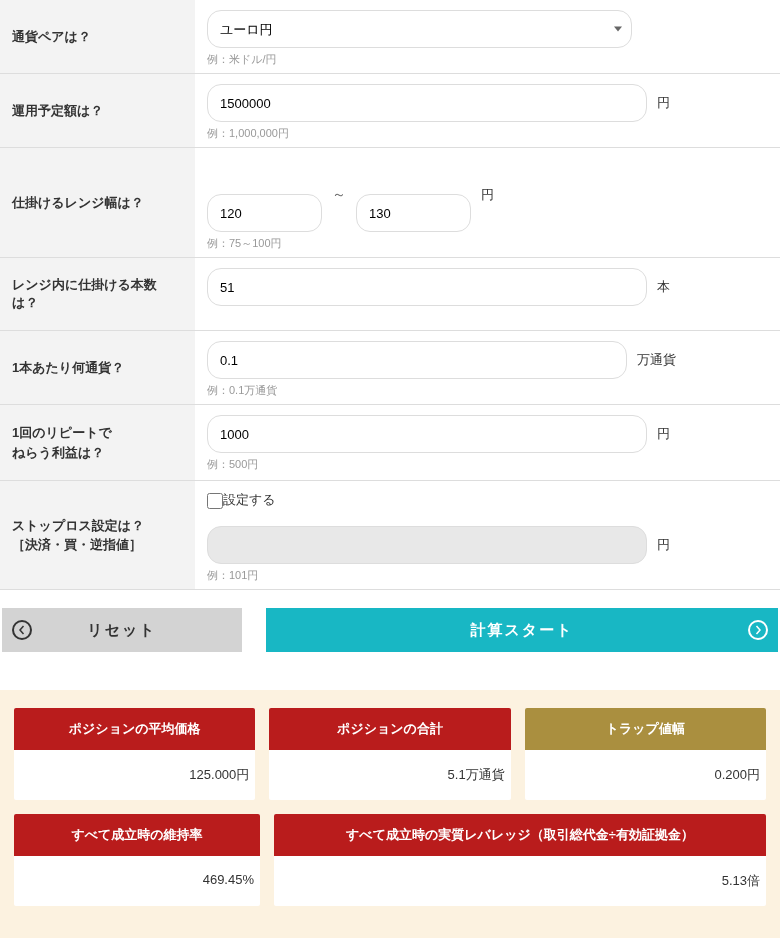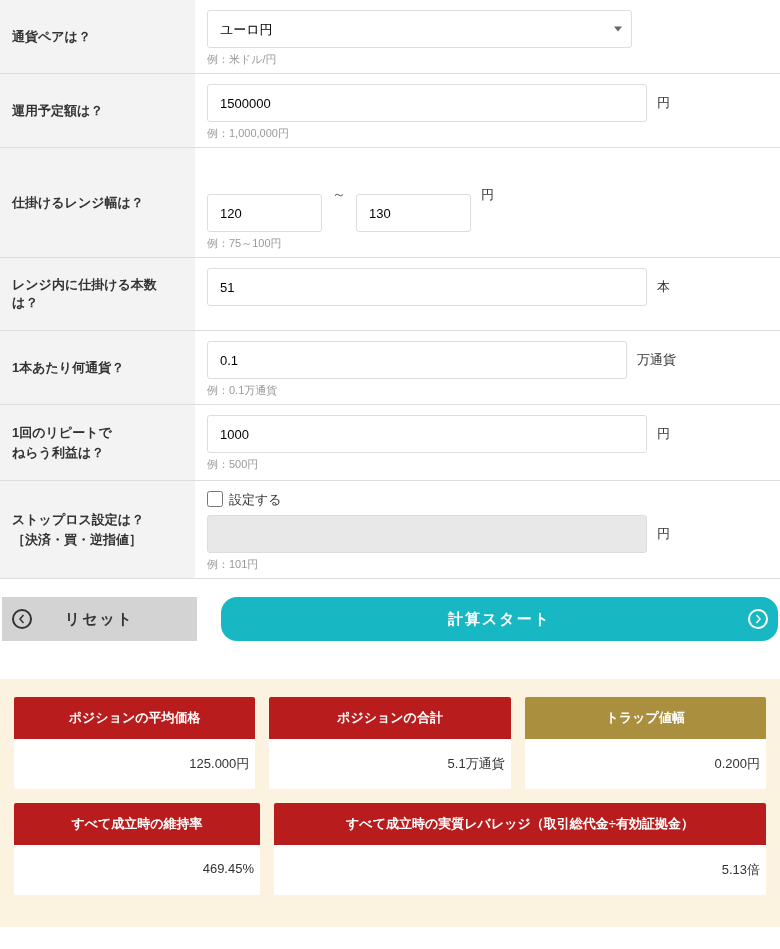--- a/index.html
+++ b/index.html
@@ -6,40 +6,40 @@
 body { font-family: -apple-system, "Hiragino Sans", sans-serif; font-size: 13px; color: #333; background: #fff; width: 780px; }
 
 .form-table { width: 100%; border-collapse: collapse; }
 .form-row { display: flex; border-bottom: 1px solid #ddd; }
 .form-label { width: 195px; background: #f3f3f3; padding: 18px 12px; font-weight: bold; font-size: 13px; display: flex; align-items: center; }
 .form-label.multiline { line-height: 1.5; }
 .form-field { flex: 1; padding: 10px 12px 6px; background: #fff; }
 .hint { font-size: 11px; color: #999; margin-top: 4px; }
 
 .input-wrap { display: flex; align-items: center; gap: 10px; }
-.text-input, .select-input { height: 38px; border: 1px solid #ddd; border-radius: 3px; padding: 0 12px; font-size: 13px; background: #fff; }
+.text-input, .select-input { height: 38px; border: 1px solid #ddd; border-radius: 14px; padding: 0 12px; font-size: 13px; background: #fff; }
 .text-input { flex: 0 0 auto; }
 .text-input.full { width: 440px; }
 .text-input.small { width: 115px; margin-top: 36px; }
 .text-input[disabled] { background: #e8e8e8; }
 .select-input { width: 425px; appearance: none; -webkit-appearance: none; position: relative; }
 .select-wrap { position: relative; display: inline-block; }
 .select-wrap::after { content: ""; position: absolute; right: 10px; top: 50%; transform: translateY(-50%); font-size: 10px; color: #666; border-left: 4px solid transparent; border-right: 4px solid transparent; border-top: 5px solid #666; }
 .select-wrap::before { content: ""; position: absolute; right: 10px; top: 50%; transform: translateY(-8px); border-left: 4px solid transparent; border-right: 4px solid transparent; border-bottom: 5px solid #666; }
 .unit { font-size: 13px; color: #333; }
 .tilde { font-size: 14px; color: #666; }
 
-.checkbox-row { display: flex; align-items: flex-start; gap: 6px; margin-bottom: 6px; }
+.checkbox-row { display: flex; align-items: flex-end; margin-bottom: 17px; }
 .checkbox-row input[type="checkbox"] { width: 16px; height: 16px; }
 .checkbox-row label { font-size: 13px; }
 
 .button-row { display: flex; gap: 24px; margin-top: 18px; padding: 0 2px; }
 .btn { height: 44px; display: flex; align-items: center; justify-content: center; font-size: 15px; font-weight: bold; letter-spacing: 2px; border: none; cursor: pointer; position: relative; }
-.btn-reset { width: 195px; background: #d3d3d3; color: #333; }
-.btn-calc { flex: 1; background: #18b7c4; color: #fff; border-radius: 16px; }
+.btn-reset { width: 240px; background: #d3d3d3; color: #333; }
+.btn-calc { flex: 1; background: #18b7c4; color: #fff; }
 .btn-icon { position: absolute; top: 50%; transform: translateY(-50%); width: 20px; height: 20px; border: 2px solid currentColor; border-radius: 50%; display: flex; align-items: center; justify-content: center; }
 .btn-reset .btn-icon { left: 10px; }
 .btn-calc .btn-icon { right: 10px; }
 .btn-icon svg { width: 10px; height: 10px; }
 
 .results { background: #fcf2e0; margin-top: 38px; padding: 18px 14px; }
 .cards-row { display: flex; gap: 14px; margin-bottom: 14px; }
 .card { flex: 1; background: #fff; border-radius: 2px; overflow: hidden; }
 .card-head { background: #b91c1c; color: #fff; text-align: center; padding: 12px 6px; font-size: 13px; font-weight: bold; }
 .card-head.gold { background: #aa8f3f; }

